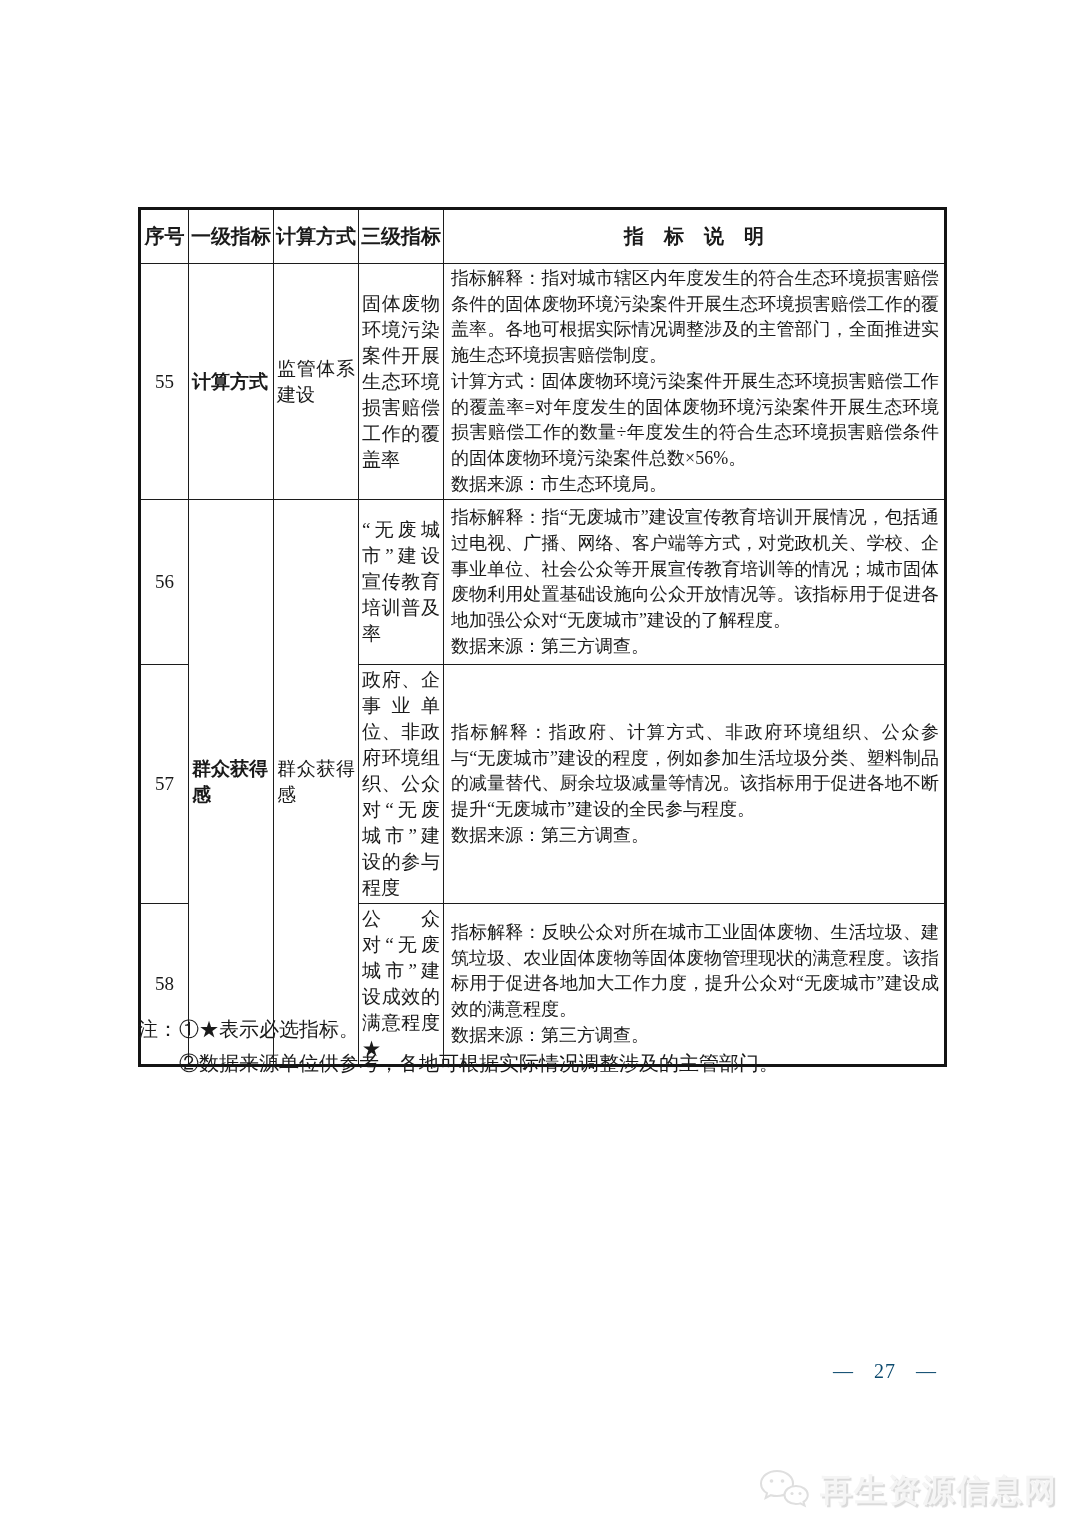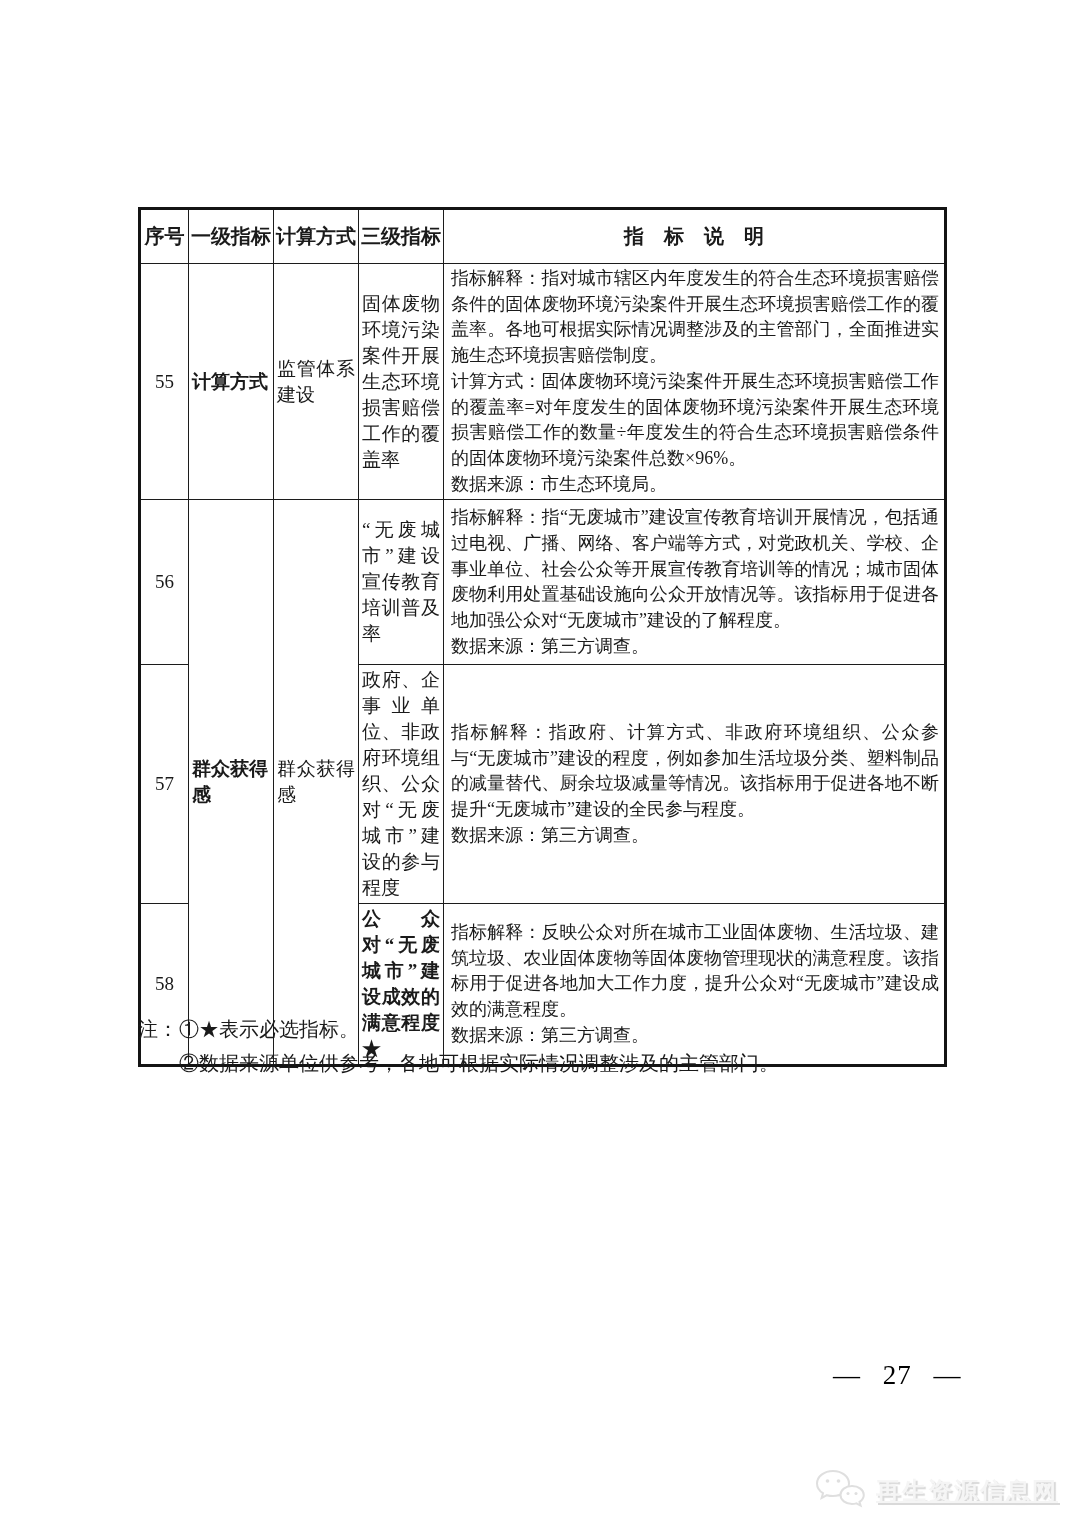--- a/index.html
+++ b/index.html
@@ -24,50 +24,49 @@
     overflow: hidden;
   }
   .doc-table th {
     font-size: 20px; font-weight: bold; text-align: center;
     white-space: nowrap; padding: 2px 0;
   }
   td.serial { text-align: center; font-size: 19px; }
   td.lv { font-size: 19px; line-height: 26px; text-align: justify; padding: 2px 3px; }
   td.lv1 { font-weight: bold; text-align: left; }
   td.lv3 { text-align: justify; }
-  td.bold { font-weight: bold; }
+  td.bold { font-weight: normal; }
   td.desc { font-size: 18px; line-height: 25.7px; padding: 2px 5px 2px 7px; }
   td.desc p { margin: 0; text-align: justify; }
   td.desc b { font-weight: normal; }
 
   .notes {
     position: absolute; left: 138px; top: 1012px; width: 820px;
     font-size: 20px; line-height: 34px;
   }
   .note-row { display: flex; }
   .note-prefix { width: 41px; flex: 0 0 41px; }
   .note-indent { padding-left: 41px; }
 
   .page-number {
     position: absolute; left: 833px; top: 1360px;
-    font-size: 27px; letter-spacing: 1px; word-spacing: 14px;
-    color: #000000;
+    font-size: 20px; letter-spacing: 1px; word-spacing: 14px;
+    color: #0c4a6e;
     text-align: center;
   }
 
   .watermark {
     position: absolute; right: 22px; top: 1468px;
     display: flex; align-items: center; gap: 10px;
   }
   .watermark-text {
-    font-size: 24px; font-weight: bold; letter-spacing: 2px;
+    font-size: 32px; font-weight: bold; letter-spacing: 2px;
     color: #f5f5f5;
     text-shadow: 2px 2px 1px #d9d9d9;
     font-family: "Liberation Sans", "DejaVu Sans", sans-serif;
-    text-decoration: underline;
   }
   .wm-logo { opacity: 0.85; }
 </style>
 </head>
 <body>
 
 <table class="doc-table">
   <colgroup>
     <col style="width:49px">
     <col style="width:85px">
@@ -84,21 +83,21 @@
     <th>指　标　说　明</th>
   </tr>
 
   <tr style="height:230px;">
     <td class="serial">55</td>
     <td class="lv lv1">计算方式</td>
     <td class="lv">监管体系建设</td>
     <td class="lv lv3">固体废物环境污染案件开展生态环境损害赔偿工作的覆盖率</td>
     <td class="desc">
       <p><b>指标解释：</b><span>指对城市辖区内年度发生的符合生态环境损害赔偿条件的固体废物环境污染案件开展生态环境损害赔偿工作的覆盖率。各地可根据实际情况调整涉及的主管部门，全面推进实施生态环境损害赔偿制度。</span></p>
-      <p><b>计算方式：</b><span>固体废物环境污染案件开展生态环境损害赔偿工作的覆盖率=对年度发生的固体废物环境污染案件开展生态环境损害赔偿工作的数量÷年度发生的符合生态环境损害赔偿条件的固体废物环境污染案件总数×96%。</span></p>
+      <p><b>计算方式：</b><span>固体废物环境污染案件开展生态环境损害赔偿工作的覆盖率=对年度发生的固体废物环境污染案件开展生态环境损害赔偿工作的数量÷年度发生的符合生态环境损害赔偿条件的固体废物环境污染案件总数×56%。</span></p>
       <p><b>数据来源：</b><span>市生态环境局。</span></p>
     </td>
   </tr>
 
   <tr style="height:165px;">
     <td class="serial">56</td>
     <td class="lv lv1" rowspan="3">群众获得感</td>
     <td class="lv" rowspan="3">群众获得感</td>
     <td class="lv lv3">“无废城市”建设宣传教育培训普及率</td>
     <td class="desc">

